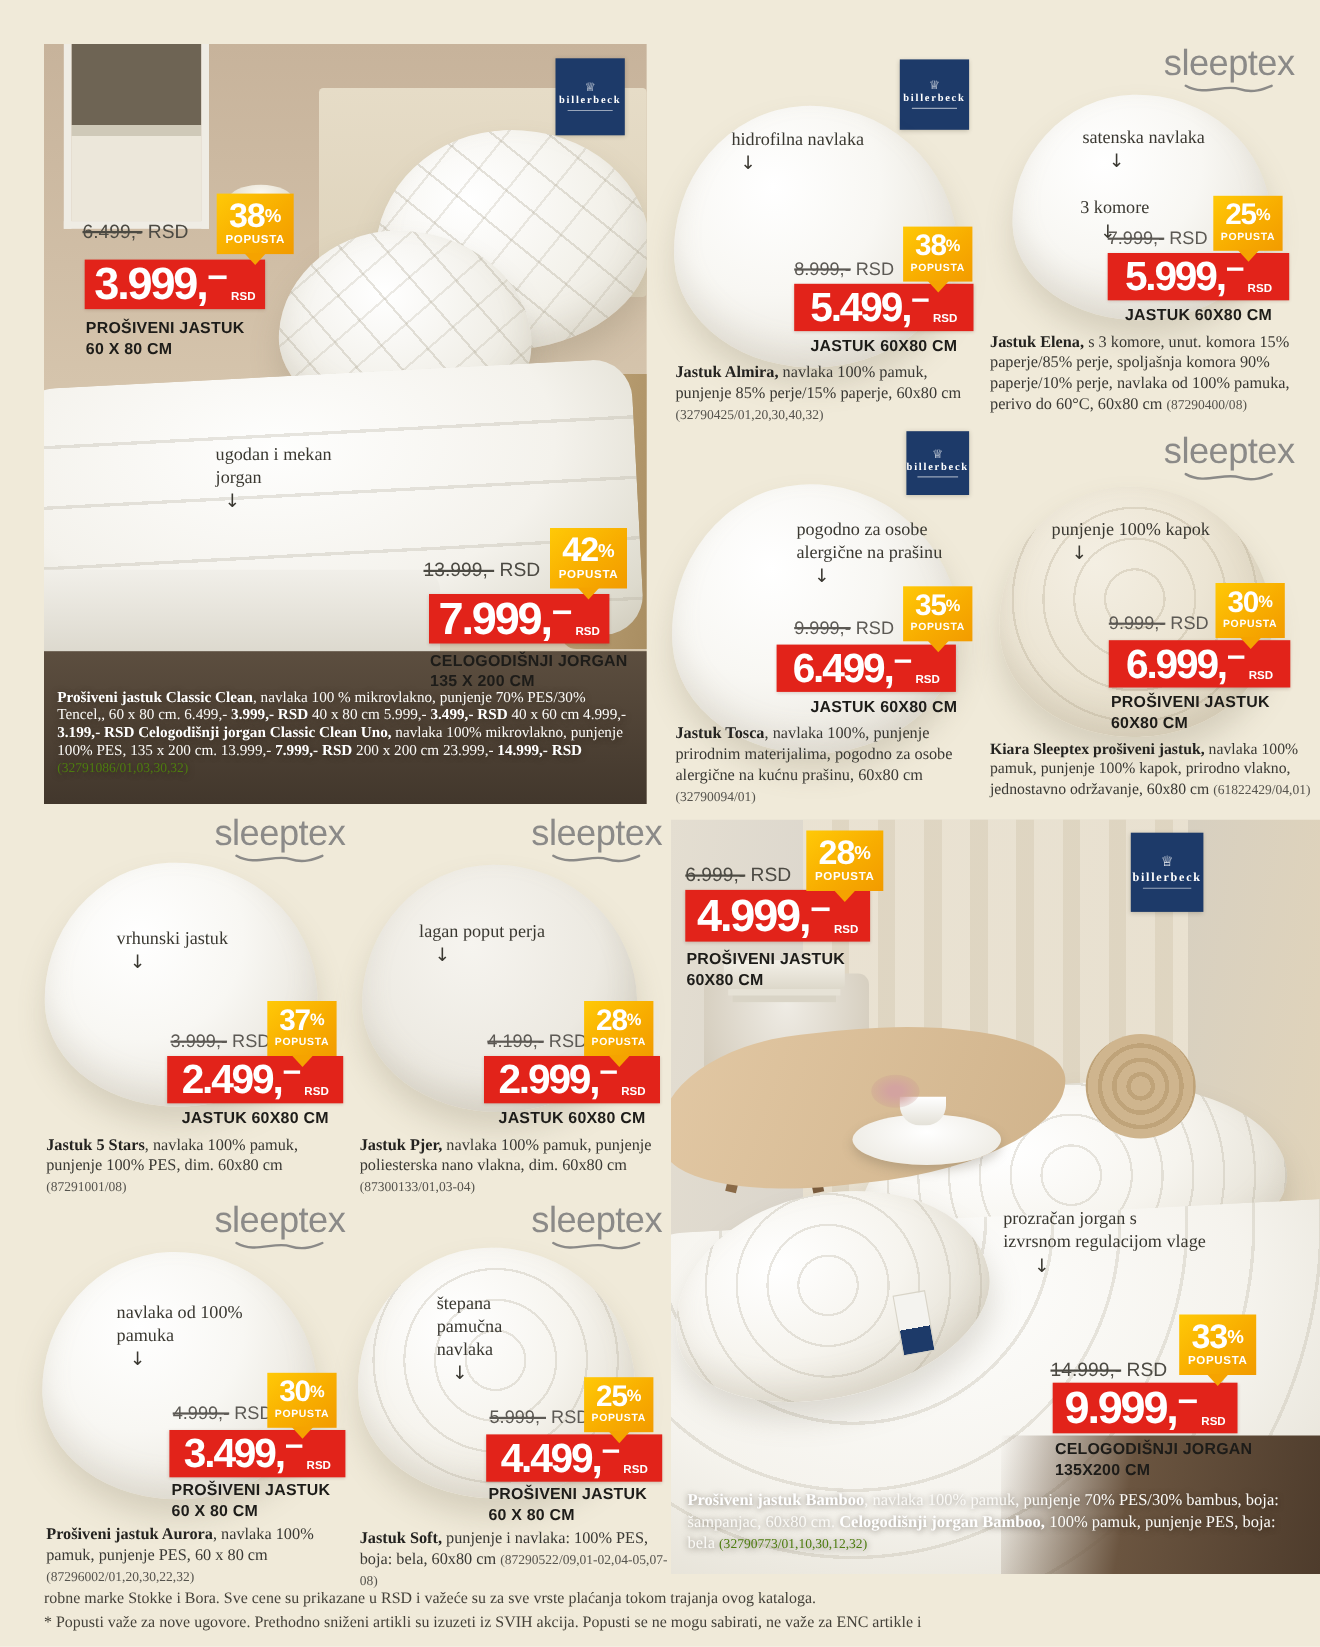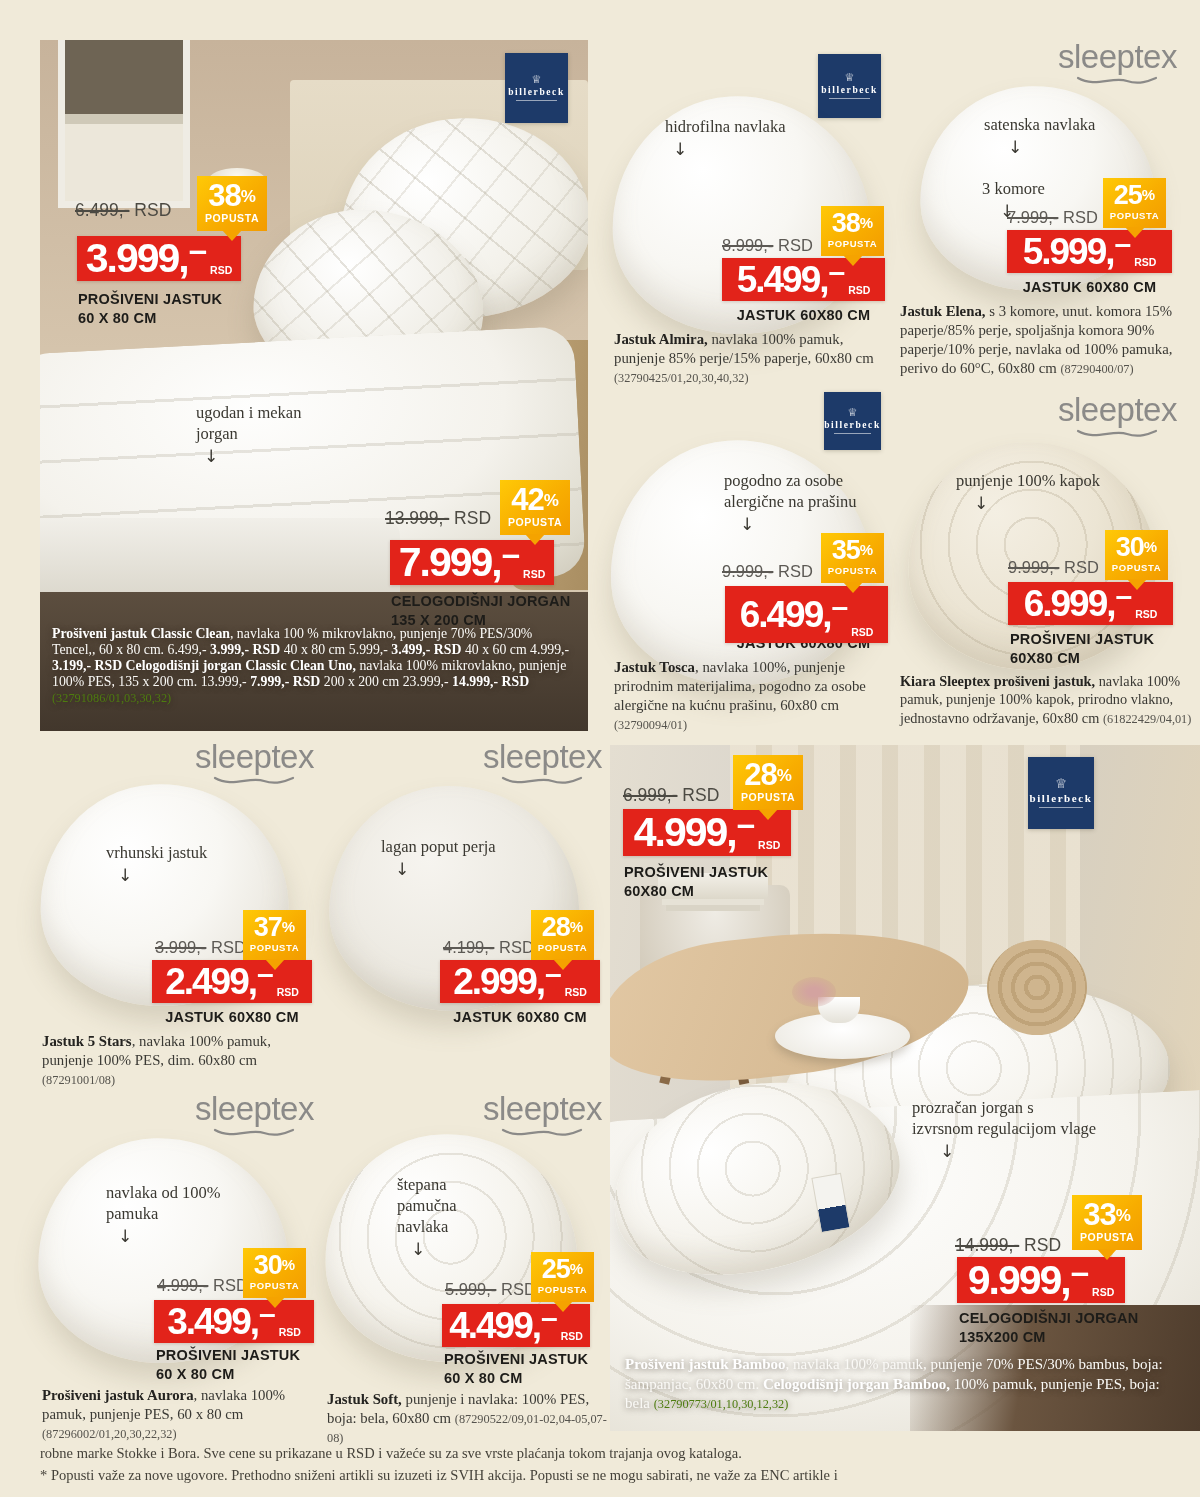--- a/index.html
+++ b/index.html
@@ -191,40 +191,40 @@
     </div>
     <div class="redbox" style="left:107px;top:190px;width:165px;height:43px">
       <span class="rb-num">5.999,</span>
         <span class="rb-dash">–</span>
         <span class="rb-cur">RSD</span>
     </div>
     <div class="size-label center" style="left:107px;top:238px;width:165px">
       <span style="display:block">JASTUK 60X80 CM</span>
         <span style="display:block"></span>
     </div>
-    <div class="desc" style="left:0;top:262px;width:300px"><span class="seg-b">Jastuk Elena,</span><span> s 3 komore, unut. komora 15% paperje/85% perje, spoljašnja komora 90% paperje/10% perje, navlaka od 100% pamuka, perivo do 60°C, 60x80 cm </span><span class="seg-c">(87290400/07)</span></div>
+    <div class="desc" style="left:0;top:262px;width:300px"><span class="seg-b">Jastuk Elena,</span><span> s 3 komore, unut. komora 15% paperje/85% perje, spoljašnja komora 90% paperje/10% perje, navlaka od 100% pamuka, perivo do 60°C, 60x80 cm </span><span class="seg-c">(87290400/08)</span></div>
   </section>
 
   <section class="abs" style="left:610px;top:390px;width:285px;height:350px">
     <div class="bb-logo" style="right:14px;top:2px;width:57px;height:58px">
       <span class="crown">♕</span>
       <span class="name">billerbeck</span>
       <span class="rule"></span>
     </div>
     <div class="pillow" style="left:0;top:50px;width:262px;height:245px;transform:rotate(-4deg)"></div>
     <div class="annot" style="left:114px;top:80px;width:150px">
       <span>pogodno za osobe alergične na prašinu</span>
       <span class="arr" style="margin-left:16px">↓</span>
     </div>
     <div class="old" style="left:112px;top:172px"><s>9.999,-</s> <span>RSD</span></div>
     <div class="badge" style="left:211px;top:143px">
       <div><span class="num">35</span><span class="pct">%</span></div>
       <div class="lbl">POPUSTA</div>
     </div>
-    <div class="redbox" style="left:115px;top:196px;width:163px;height:57px">
+    <div class="redbox" style="left:96px;top:196px;width:163px;height:43px">
       <span class="rb-num">6.499,</span>
         <span class="rb-dash">–</span>
         <span class="rb-cur">RSD</span>
     </div>
     <div class="size-label center" style="left:112px;top:244px;width:163px">
       <span style="display:block">JASTUK 60X80 CM</span>
         <span style="display:block"></span>
     </div>
     <div class="desc" style="left:4px;top:268px;width:282px"><span class="seg-b">Jastuk Tosca</span><span>, navlaka 100%, punjenje prirodnim materijalima, pogodno za osobe alergične na kućnu prašinu, 60x80 cm </span><span class="seg-c">(32790094/01)</span></div>
   </section>
@@ -306,20 +306,21 @@
     </div>
     <div class="redbox" style="left:125px;top:220px;width:160px;height:43px">
       <span class="rb-num">2.999,</span>
         <span class="rb-dash">–</span>
         <span class="rb-cur">RSD</span>
     </div>
     <div class="size-label center" style="left:125px;top:268px;width:160px">
       <span style="display:block">JASTUK 60X80 CM</span>
         <span style="display:block"></span>
     </div>
+    <div class="desc" style="left:12px;top:292px;width:278px"><span class="seg-b">Jastuk Pjer,</span><span> navlaka 100% pamuk, punjenje poliesterska nano vlakna, dim. 60x80 cm </span><span class="seg-c">(87300133/01,03-04)</span></div>
   </section>
 
   <section class="abs" style="left:30px;top:1090px;width:285px;height:350px">
     <div class="st-logo" style="left:165px;top:2px">
       <span class="st-text">sleeptex</span>
       <svg width="84" height="12" viewBox="0 0 84 12">
           <path d="M3 3 C 20 13, 38 1, 52 6 C 64 10, 74 6, 81 3" fill="none" stroke="#8b8a88" stroke-width="2.2" stroke-linecap="round"></path>
         </svg>
     </div>
     <div class="pillow" style="left:8px;top:48px;width:250px;height:225px;transform:rotate(-2deg)"></div>
@@ -354,21 +355,21 @@
     <div class="pillow quilt" style="left:10px;top:44px;width:252px;height:228px;transform:rotate(-2deg)"></div>
     <div class="annot" style="left:82px;top:84px;width:110px">
       <span>štepana pamučna navlaka</span>
       <span class="arr" style="margin-left:14px">↓</span>
     </div>
     <div class="old" style="left:130px;top:190px"><s>5.999,-</s> <span>RSD</span></div>
     <div class="badge" style="left:216px;top:162px">
       <div><span class="num">25</span><span class="pct">%</span></div>
       <div class="lbl">POPUSTA</div>
     </div>
-    <div class="redbox" style="left:127px;top:214px;width:148px;height:43px">
+    <div class="redbox" style="left:127px;top:214px;width:160px;height:43px">
       <span class="rb-num">4.499,</span>
         <span class="rb-dash">–</span>
         <span class="rb-cur">RSD</span>
     </div>
     <div class="size-label" style="left:129px;top:260px">
       <span style="display:block">PROŠIVENI JASTUK</span>
         <span style="display:block">60 X 80 CM</span>
     </div>
     <div class="desc" style="left:12px;top:300px;width:280px"><span class="seg-b">Jastuk Soft,</span><span> punjenje i navlaka: 100% PES, boja: bela, 60x80 cm </span><span class="seg-c">(87290522/09,01-02,04-05,07-08)</span></div>
   </section>

